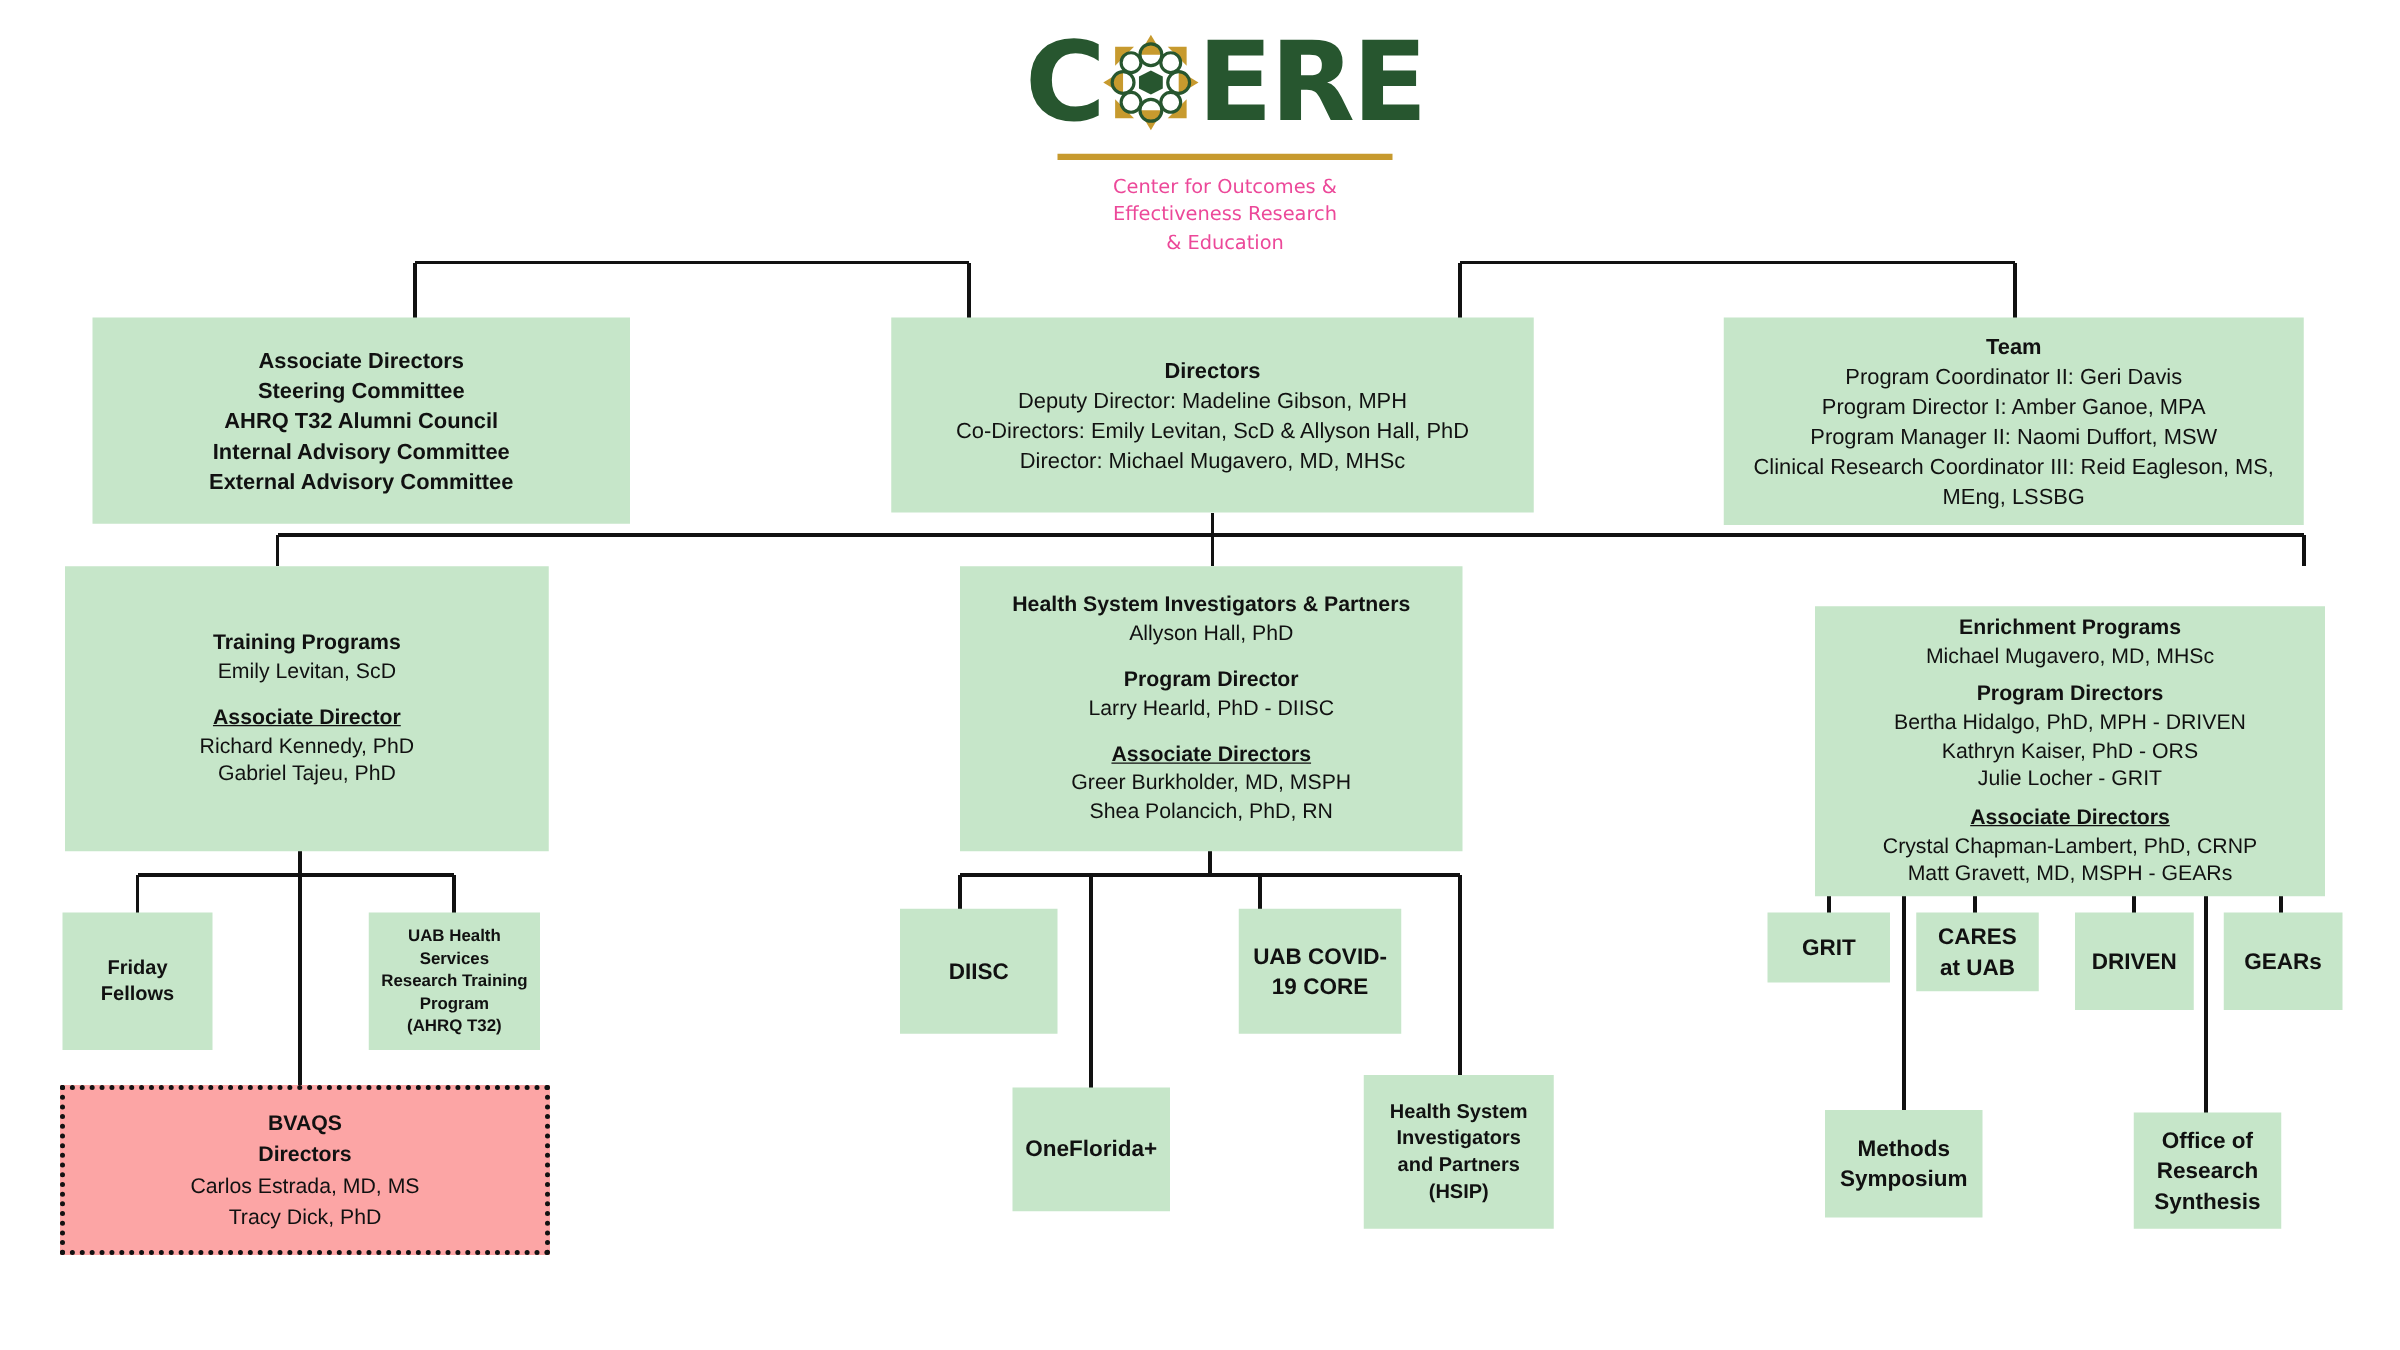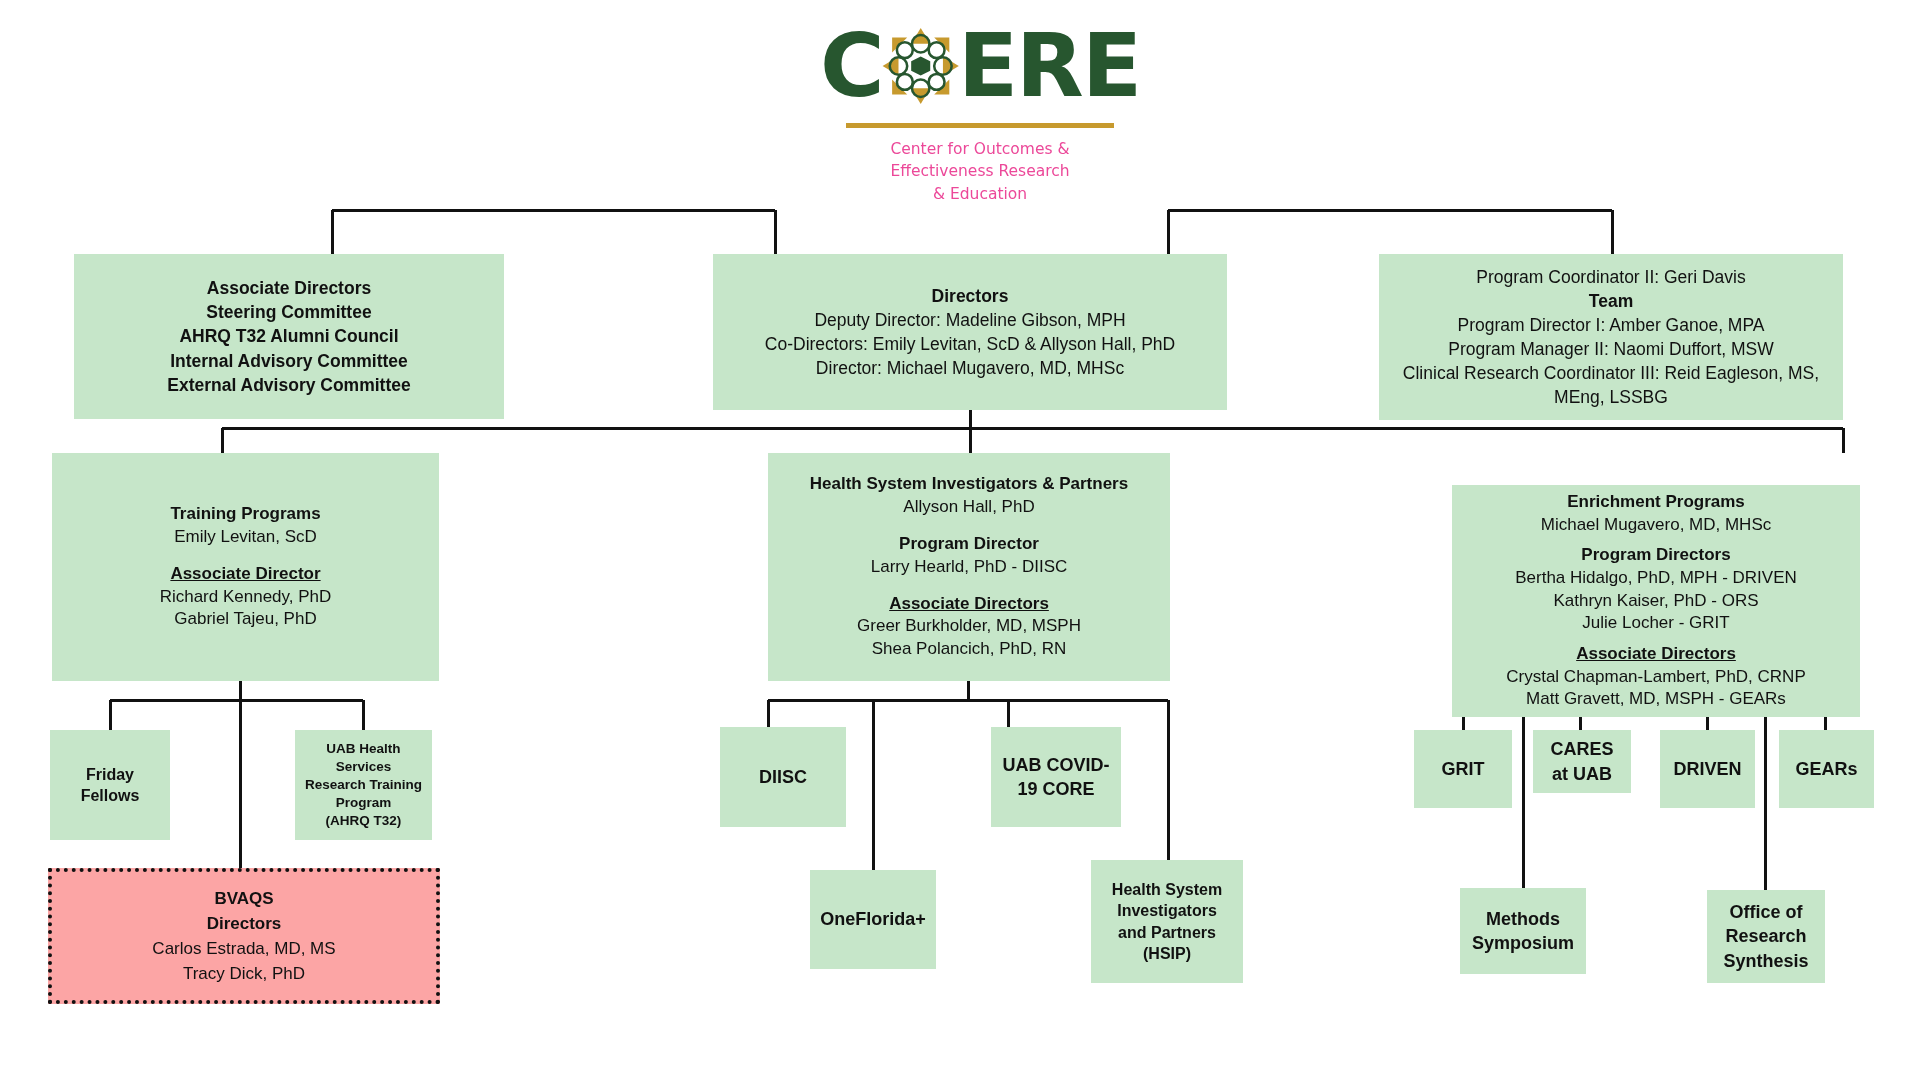--- a/index.html
+++ b/index.html
@@ -195,22 +195,22 @@
   </div>
 
   <div class="node tier1" style="left:713px; top:254px; width:514px; height:156px;">
     <span class="line b">Directors</span>
     <span class="line">Deputy Director: Madeline Gibson, MPH</span>
     <span class="line">Co-Directors: Emily Levitan, ScD &amp; Allyson Hall, PhD</span>
     <span class="line">Director: Michael Mugavero, MD, MHSc</span>
   </div>
 
   <div class="node tier1" style="left:1379px; top:254px; width:464px; height:166px;">
+    <span class="line b">Team</span>
     <span class="line">Program Coordinator II: Geri Davis</span>
-    <span class="line b">Team</span>
     <span class="line">Program Director I: Amber Ganoe, MPA</span>
     <span class="line">Program Manager II: Naomi Duffort, MSW</span>
     <span class="line">Clinical Research Coordinator III: Reid Eagleson, MS,</span>
     <span class="line">MEng, LSSBG</span>
   </div>
 
   <div class="node tier2" style="left:52px; top:453px; width:387px; height:228px;">
     <span class="line b">Training Programs</span>
     <span class="line">Emily Levitan, ScD</span>
     <span class="sp"></span>
@@ -278,21 +278,21 @@
     <span class="line">19 CORE</span>
   </div>
 
   <div class="node leaf" style="left:1091px; top:860px; width:152px; height:123px;">
     <span class="line">Health System</span>
     <span class="line">Investigators</span>
     <span class="line">and Partners</span>
     <span class="line">(HSIP)</span>
   </div>
 
-  <div class="node leaf-lg" style="left:1414px; top:730px; width:98px; height:78px;">
+  <div class="node leaf-lg" style="left:1414px; top:730px; width:98px; height:56px;">
     <span class="line">GRIT</span>
   </div>
 
   <div class="node leaf-lg" style="left:1533px; top:730px; width:98px; height:63px;">
     <span class="line">CARES</span>
     <span class="line">at UAB</span>
   </div>
 
   <div class="node leaf-lg" style="left:1660px; top:730px; width:95px; height:78px;">
     <span class="line">DRIVEN</span>

